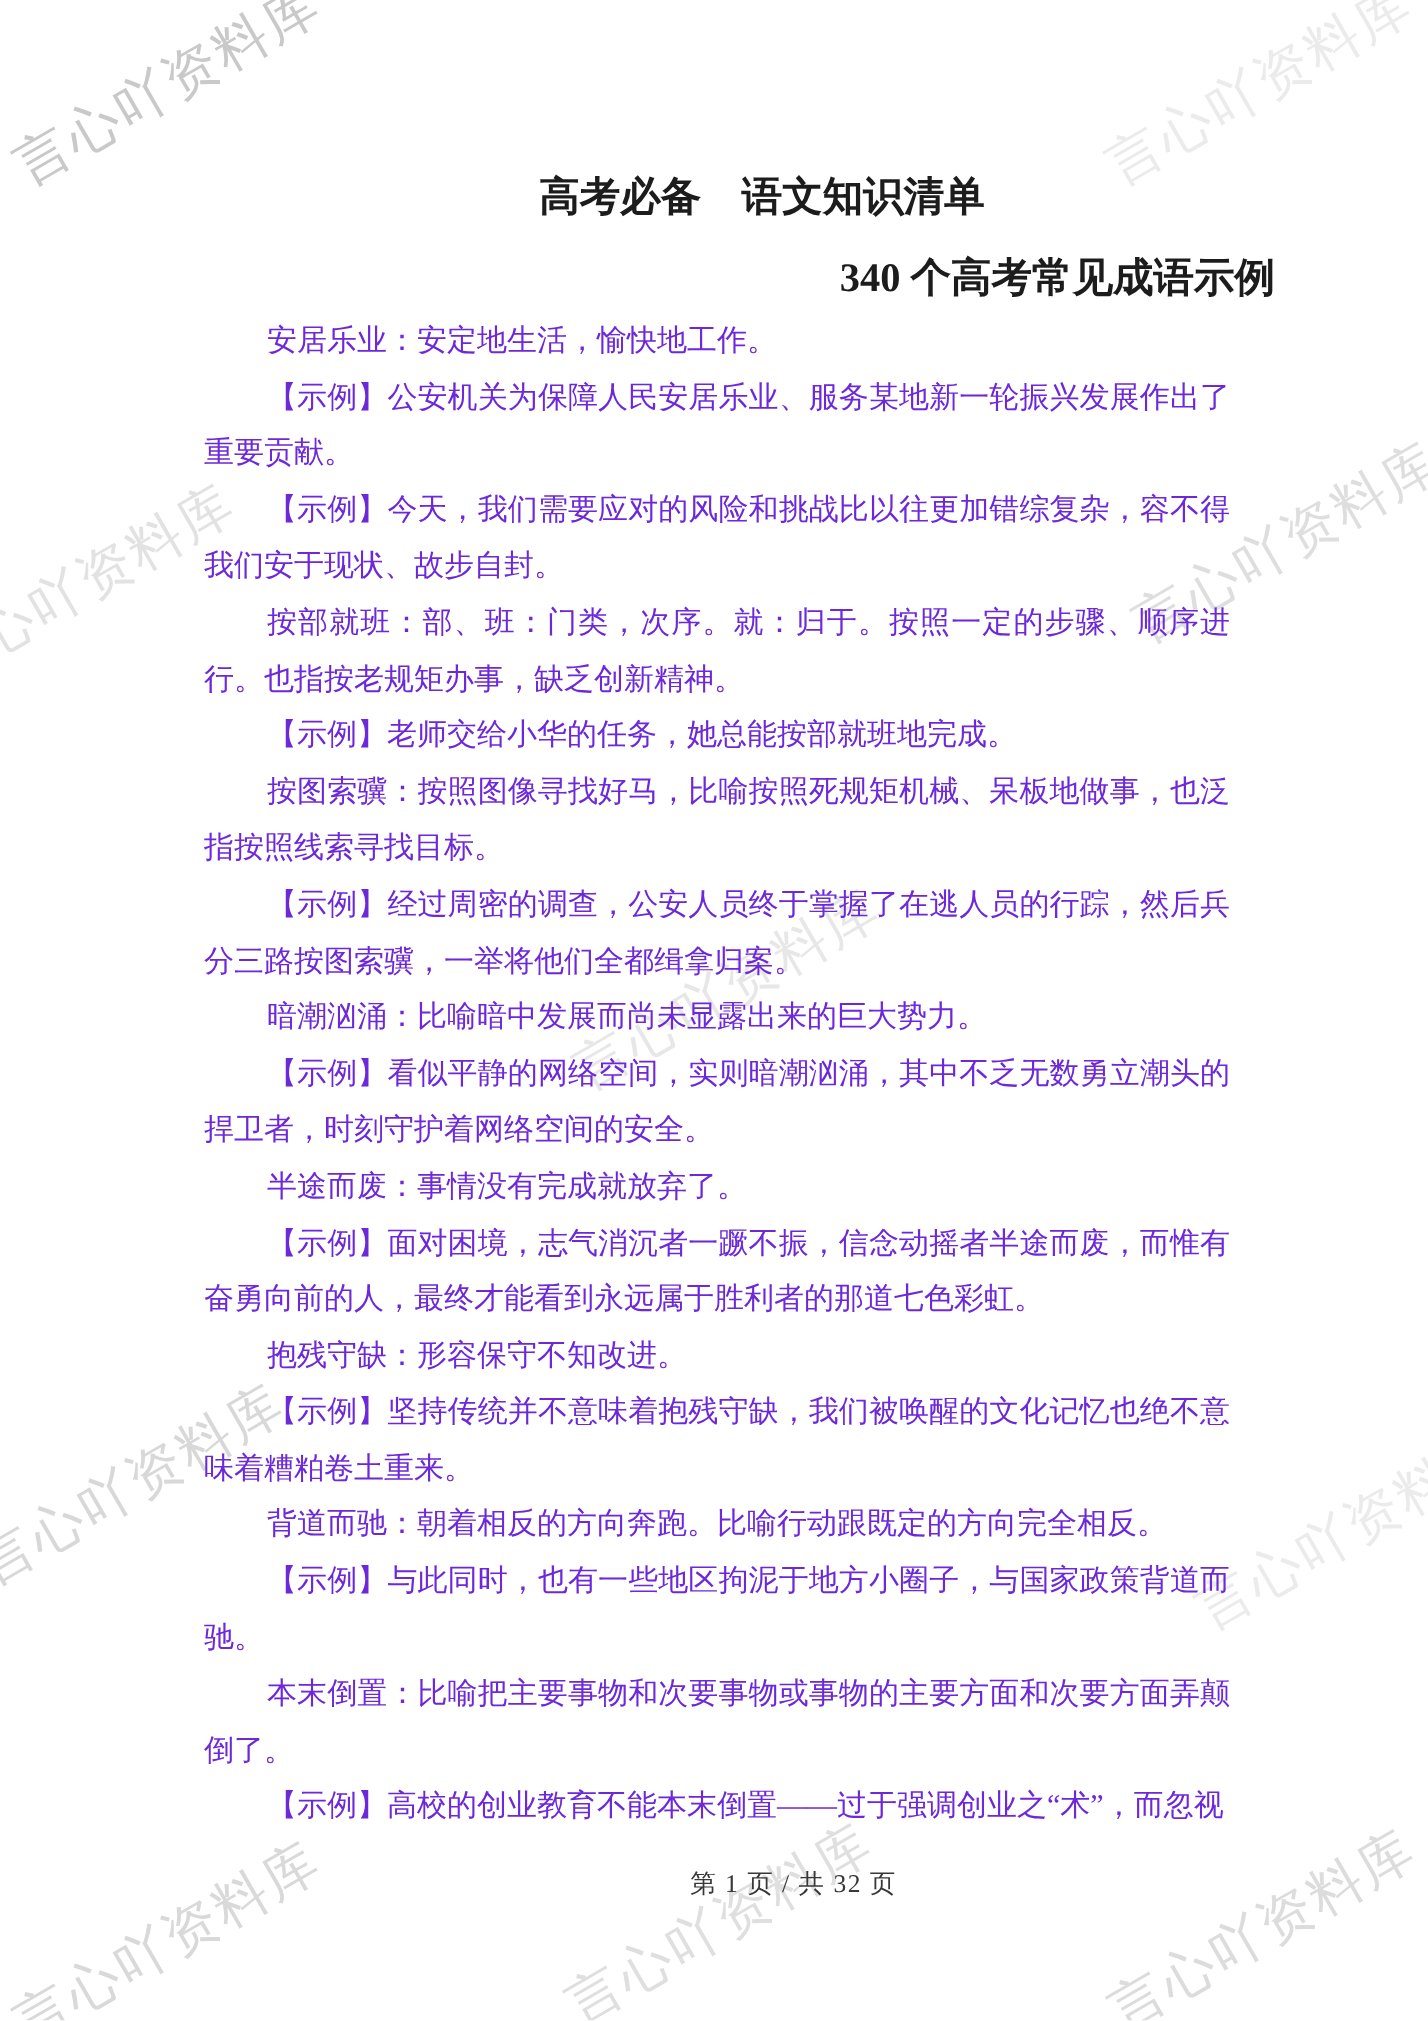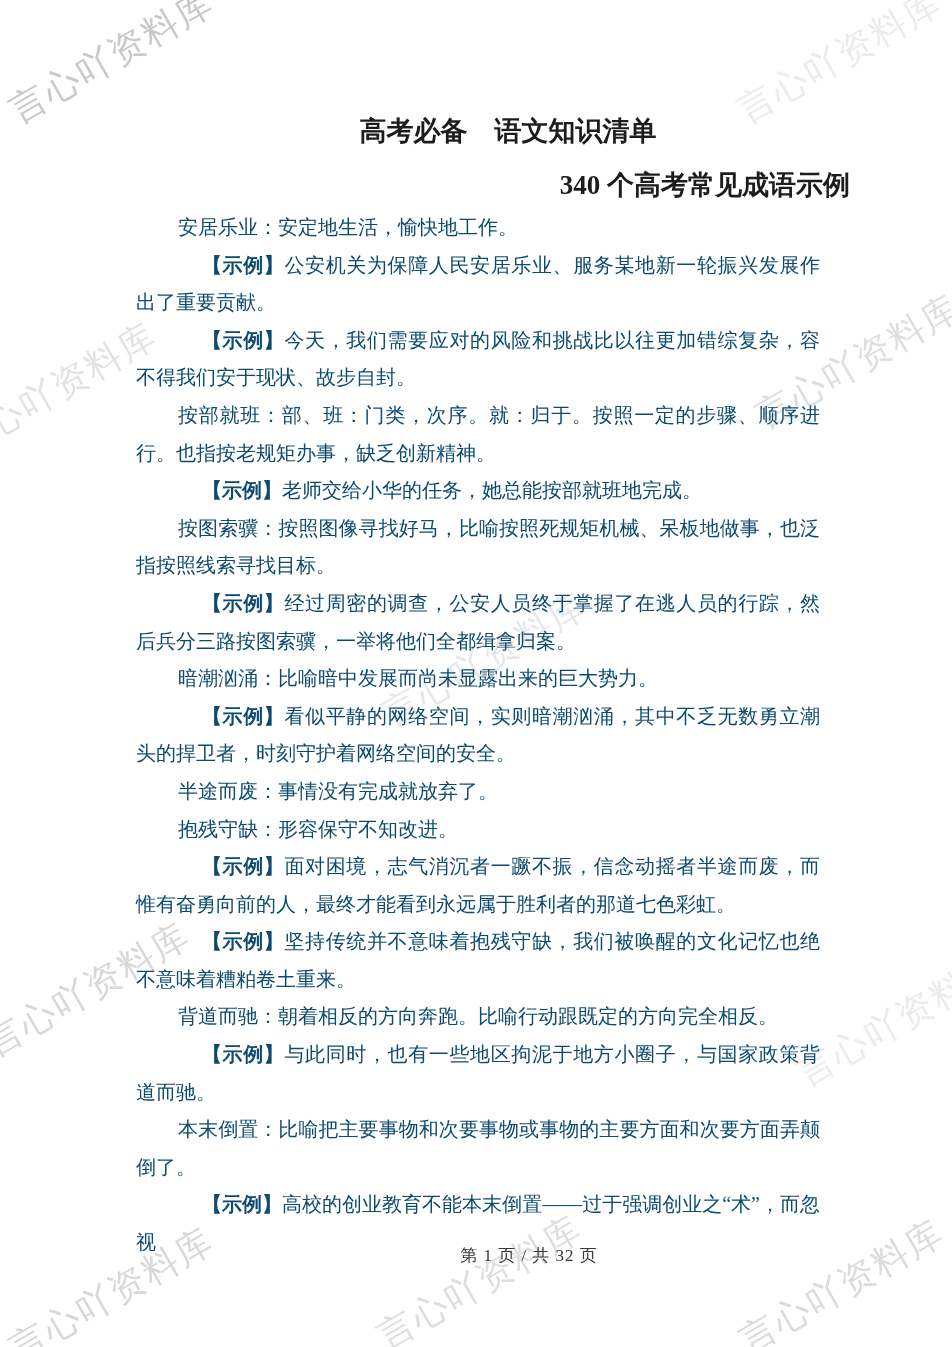--- a/index.html
+++ b/index.html
@@ -57,23 +57,23 @@
   .paragraphs {
     margin-top: 10px;
   }
   .para {
     margin: 0;
     font-size: 20px;
     line-height: 37.6px;
     text-align: justify;
     text-justify: inter-ideograph;
     text-indent: 2.1em;
-    color: #0c4a6e;
+    color: #6d28d9;
   }
-  .ex-label { font-weight: bold; margin-left: 24px; }
+  .ex-label { font-weight: normal; }
   .footer {
     position: absolute;
     left: 0;
     right: 0;
     top: 1246px;
     z-index: 1;
     text-align: center;
     padding-left: 62px;
     font-size: 17px;
     line-height: 20px;
@@ -108,22 +108,22 @@
         <p class="para"><span>安居乐业：安定地生活，愉快地工作。</span></p>
         <p class="para"><span class="ex-label">【示例】</span><span>公安机关为保障人民安居乐业、服务某地新一轮振兴发展作出了重要贡献。</span></p>
         <p class="para"><span class="ex-label">【示例】</span><span>今天，我们需要应对的风险和挑战比以往更加错综复杂，容不得我们安于现状、故步自封。</span></p>
         <p class="para"><span>按部就班：部、班：门类，次序。就：归于。按照一定的步骤、顺序进行。也指按老规矩办事，缺乏创新精神。</span></p>
         <p class="para"><span class="ex-label">【示例】</span><span>老师交给小华的任务，她总能按部就班地完成。</span></p>
         <p class="para"><span>按图索骥：按照图像寻找好马，比喻按照死规矩机械、呆板地做事，也泛指按照线索寻找目标。</span></p>
         <p class="para"><span class="ex-label">【示例】</span><span>经过周密的调查，公安人员终于掌握了在逃人员的行踪，然后兵分三路按图索骥，一举将他们全都缉拿归案。</span></p>
         <p class="para"><span>暗潮汹涌：比喻暗中发展而尚未显露出来的巨大势力。</span></p>
         <p class="para"><span class="ex-label">【示例】</span><span>看似平静的网络空间，实则暗潮汹涌，其中不乏无数勇立潮头的捍卫者，时刻守护着网络空间的安全。</span></p>
         <p class="para"><span>半途而废：事情没有完成就放弃了。</span></p>
+        <p class="para"><span class="ex-label">【示例】</span><span>面对困境，志气消沉者一蹶不振，信念动摇者半途而废，而惟有奋勇向前的人，最终才能看到永远属于胜利者的那道七色彩虹。</span></p>
         <p class="para"><span>抱残守缺：形容保守不知改进。</span></p>
-        <p class="para"><span class="ex-label">【示例】</span><span>面对困境，志气消沉者一蹶不振，信念动摇者半途而废，而惟有奋勇向前的人，最终才能看到永远属于胜利者的那道七色彩虹。</span></p>
         <p class="para"><span class="ex-label">【示例】</span><span>坚持传统并不意味着抱残守缺，我们被唤醒的文化记忆也绝不意味着糟粕卷土重来。</span></p>
         <p class="para"><span>背道而驰：朝着相反的方向奔跑。比喻行动跟既定的方向完全相反。</span></p>
         <p class="para"><span class="ex-label">【示例】</span><span>与此同时，也有一些地区拘泥于地方小圈子，与国家政策背道而驰。</span></p>
         <p class="para"><span>本末倒置：比喻把主要事物和次要事物或事物的主要方面和次要方面弄颠倒了。</span></p>
         <p class="para"><span class="ex-label">【示例】</span><span>高校的创业教育不能本末倒置——过于强调创业之“术”，而忽视</span></p>
       </div>
   </div>
 
   <div class="footer">第 1 页 / 共 32 页</div>
 </div>

